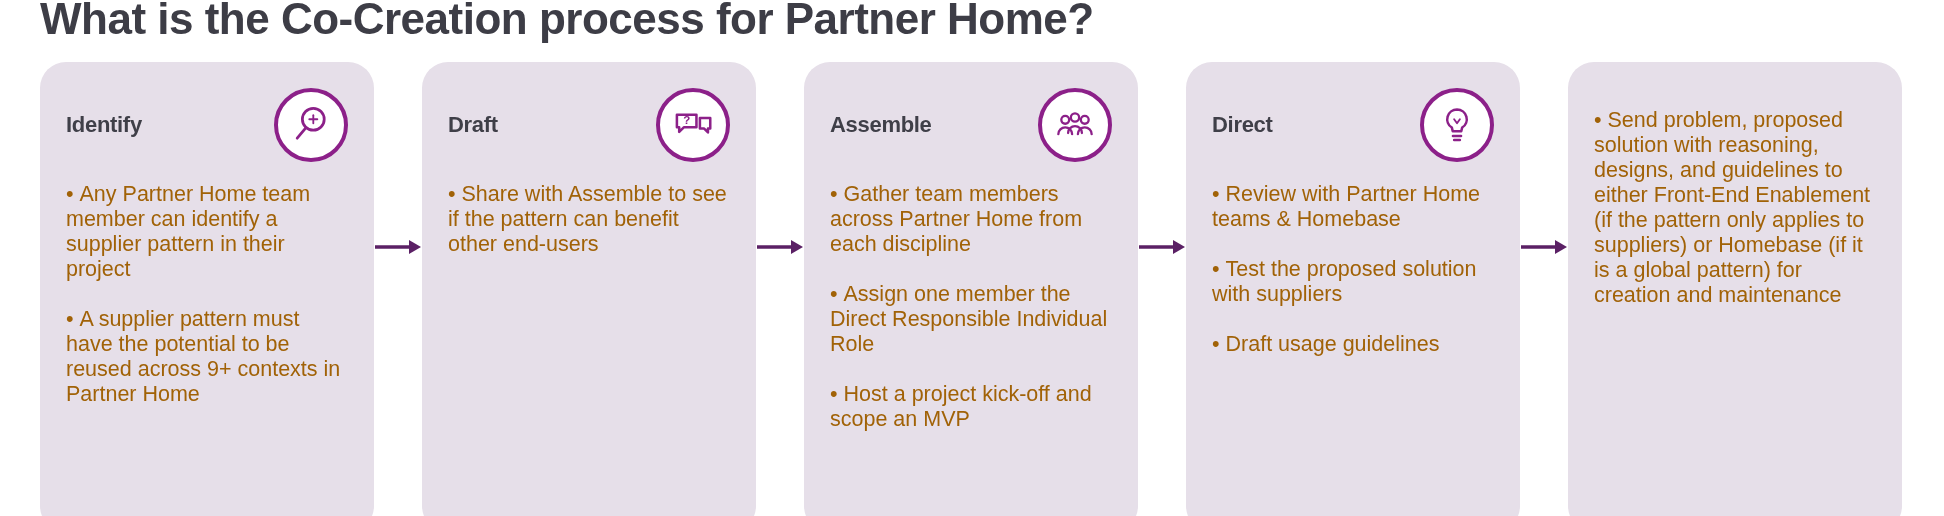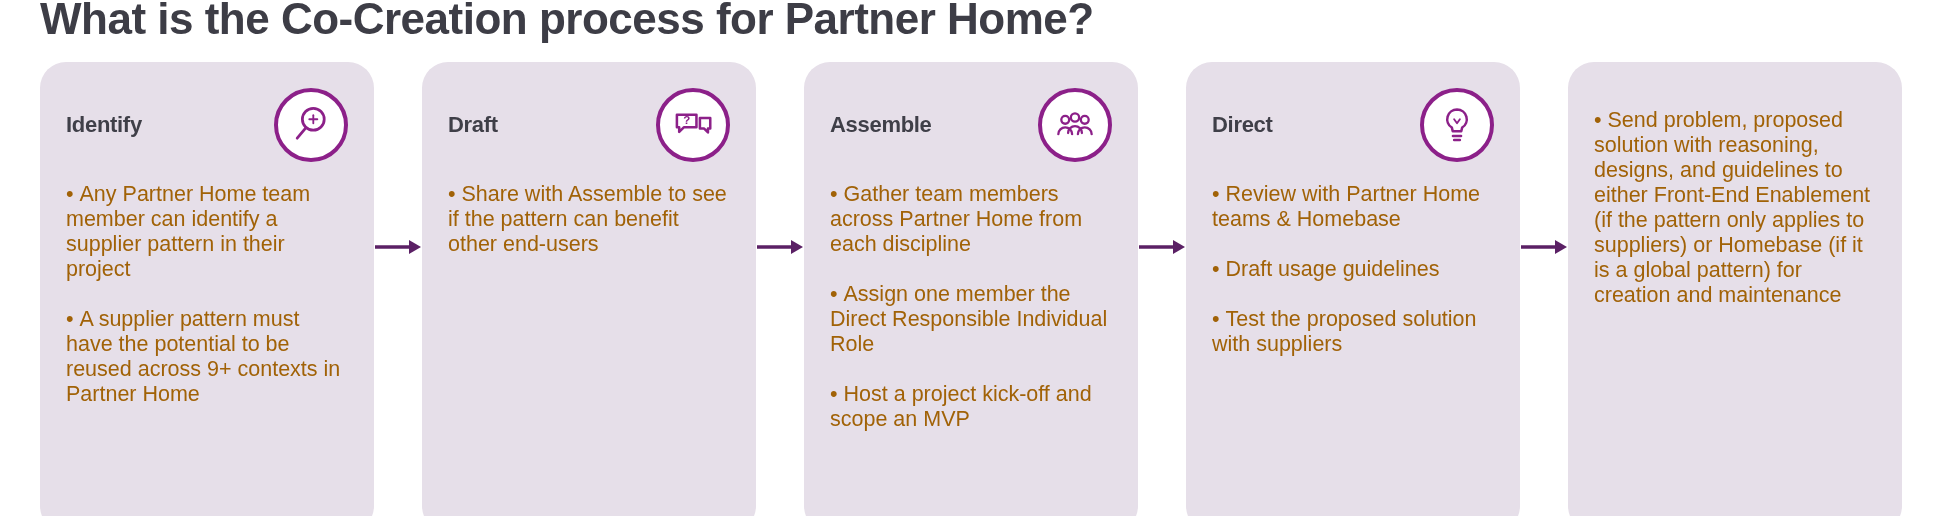--- a/index.html
+++ b/index.html
@@ -168,22 +168,22 @@
         <div class="icon-circle">
           <svg viewBox="0 0 40 40" fill="none" stroke="#8c2089" stroke-width="2.2" stroke-linecap="round" stroke-linejoin="round">
             <path d="M20,6.5 a8.5,8.5 0 0 1 4.5,15.7 l-0.8,3.3 h-7.4 l-0.8,-3.3 a8.5,8.5 0 0 1 4.5,-15.7 z"></path>
             <line x1="16.5" y1="29.5" x2="23.5" y2="29.5"></line>
             <line x1="17.5" y1="33" x2="22.5" y2="33"></line>
             <path d="M17.5,15 l2.5,3.5 l2.5,-3.5" stroke-width="1.6"></path>
           </svg>
         </div>
       </div>
       <p class="bullet">Review with Partner Home teams &amp; Homebase</p>
+      <p class="bullet">Test the proposed solution with suppliers</p>
       <p class="bullet">Draft usage guidelines</p>
-      <p class="bullet">Test the proposed solution with suppliers</p>
     </section>
 
     <div class="arrow-gap">
       <svg width="48" height="20" viewBox="0 0 48 20">
         <line x1="1" y1="10" x2="36" y2="10" stroke="#5b2065" stroke-width="3.5"></line>
         <polygon points="35,3 47,10 35,17" fill="#5b2065"></polygon>
       </svg>
     </div>
 
     <section class="step-card">

